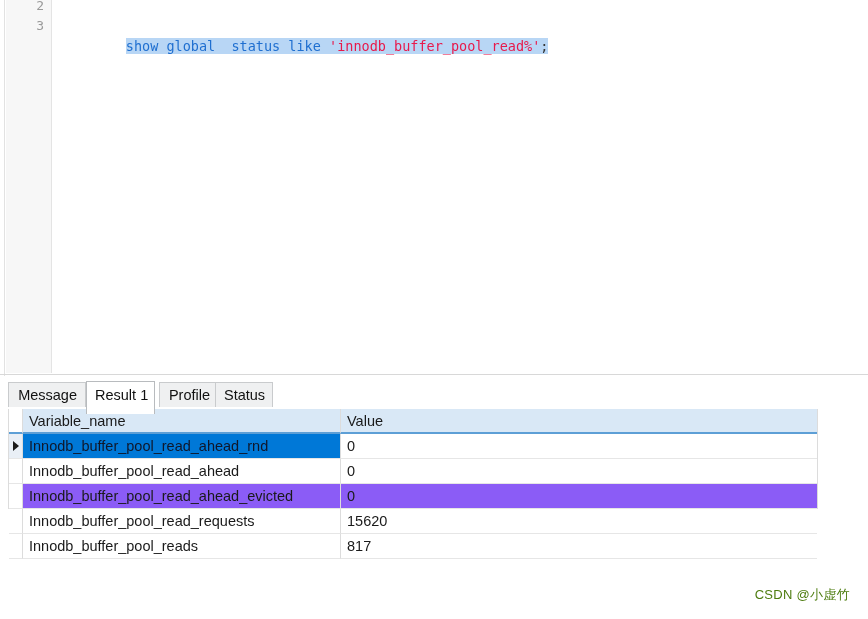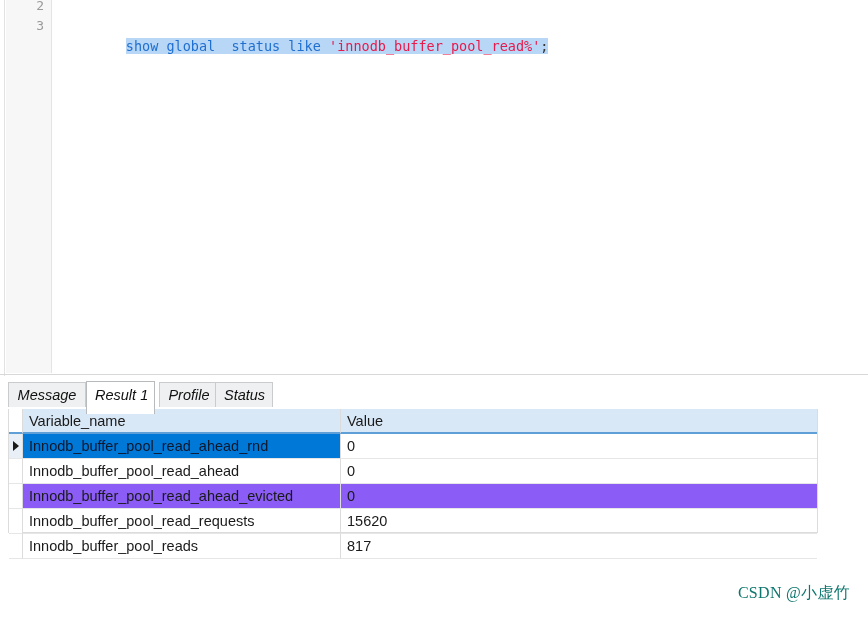--- a/index.html
+++ b/index.html
@@ -113,39 +113,38 @@
     height: 25px;
     line-height: 25px;
     padding: 0 8px;
     font-size: 14.5px;
     color: #111111;
     background: #eff0f1;
     border: 1px solid #c9cbcd;
     border-bottom: none;
     box-sizing: border-box;
     white-space: nowrap;
-    text-align: center;
-    font-style: italic;
+    text-align: right;
   }
   .tab.active {
     background: #ffffff;
     border-color: #b8bbbe;
     z-index: 3;
     height: 33px;
     line-height: 26px;
     top: -1px;
   }
 
   
   #grid {
     position: absolute;
     left: 8px;
     top: 31px;
     width: 810px;
-    height: 124px;
+    height: 100px;
     border: 1px solid #dcdcdc;
     border-top: none;
     box-sizing: border-box;
     background: #ffffff;
   }
   .grid-row {
     position: absolute;
     left: 0;
     width: 808px;
     height: 25px;
@@ -226,23 +225,23 @@
   .grid-row.selected .cell-name {
     background: #0078d7;
     color: #0f172a;
   }
 
   
   #watermark {
     position: absolute;
     right: 18px;
     bottom: 15px;
-    font-size: 16px;
-    color: #0f766e;
-    font-family: Liberation Serif, serif;
+    font-size: 13px;
+    color: #4d7c0f;
+    font-family: Liberation Sans, sans-serif;
     white-space: nowrap;
     letter-spacing: 0.3px;
   }
 </style>
 </head>
 <body>
 
 <div id="editor-pane">
 
   <div id="editor-left-margin"></div>

